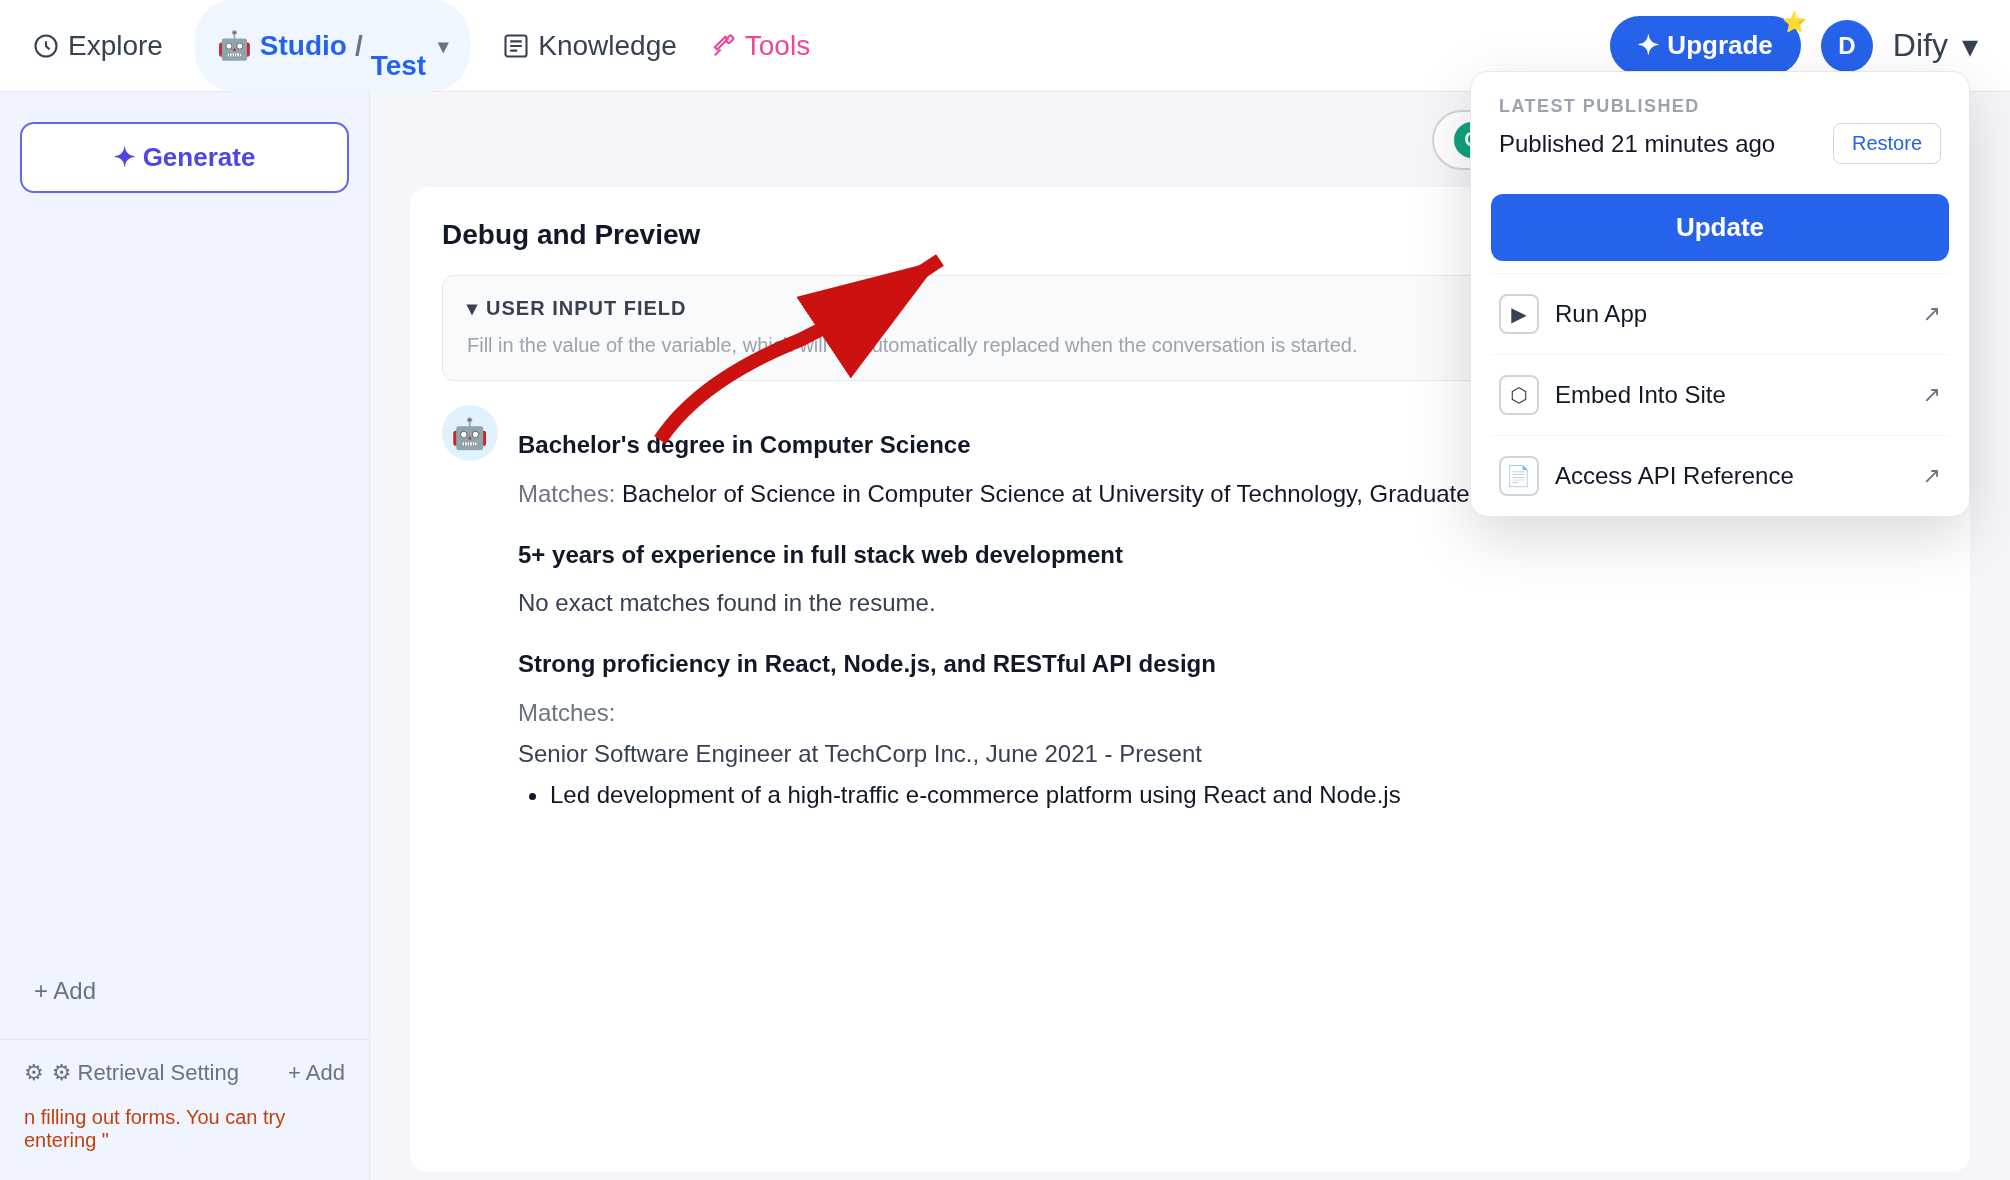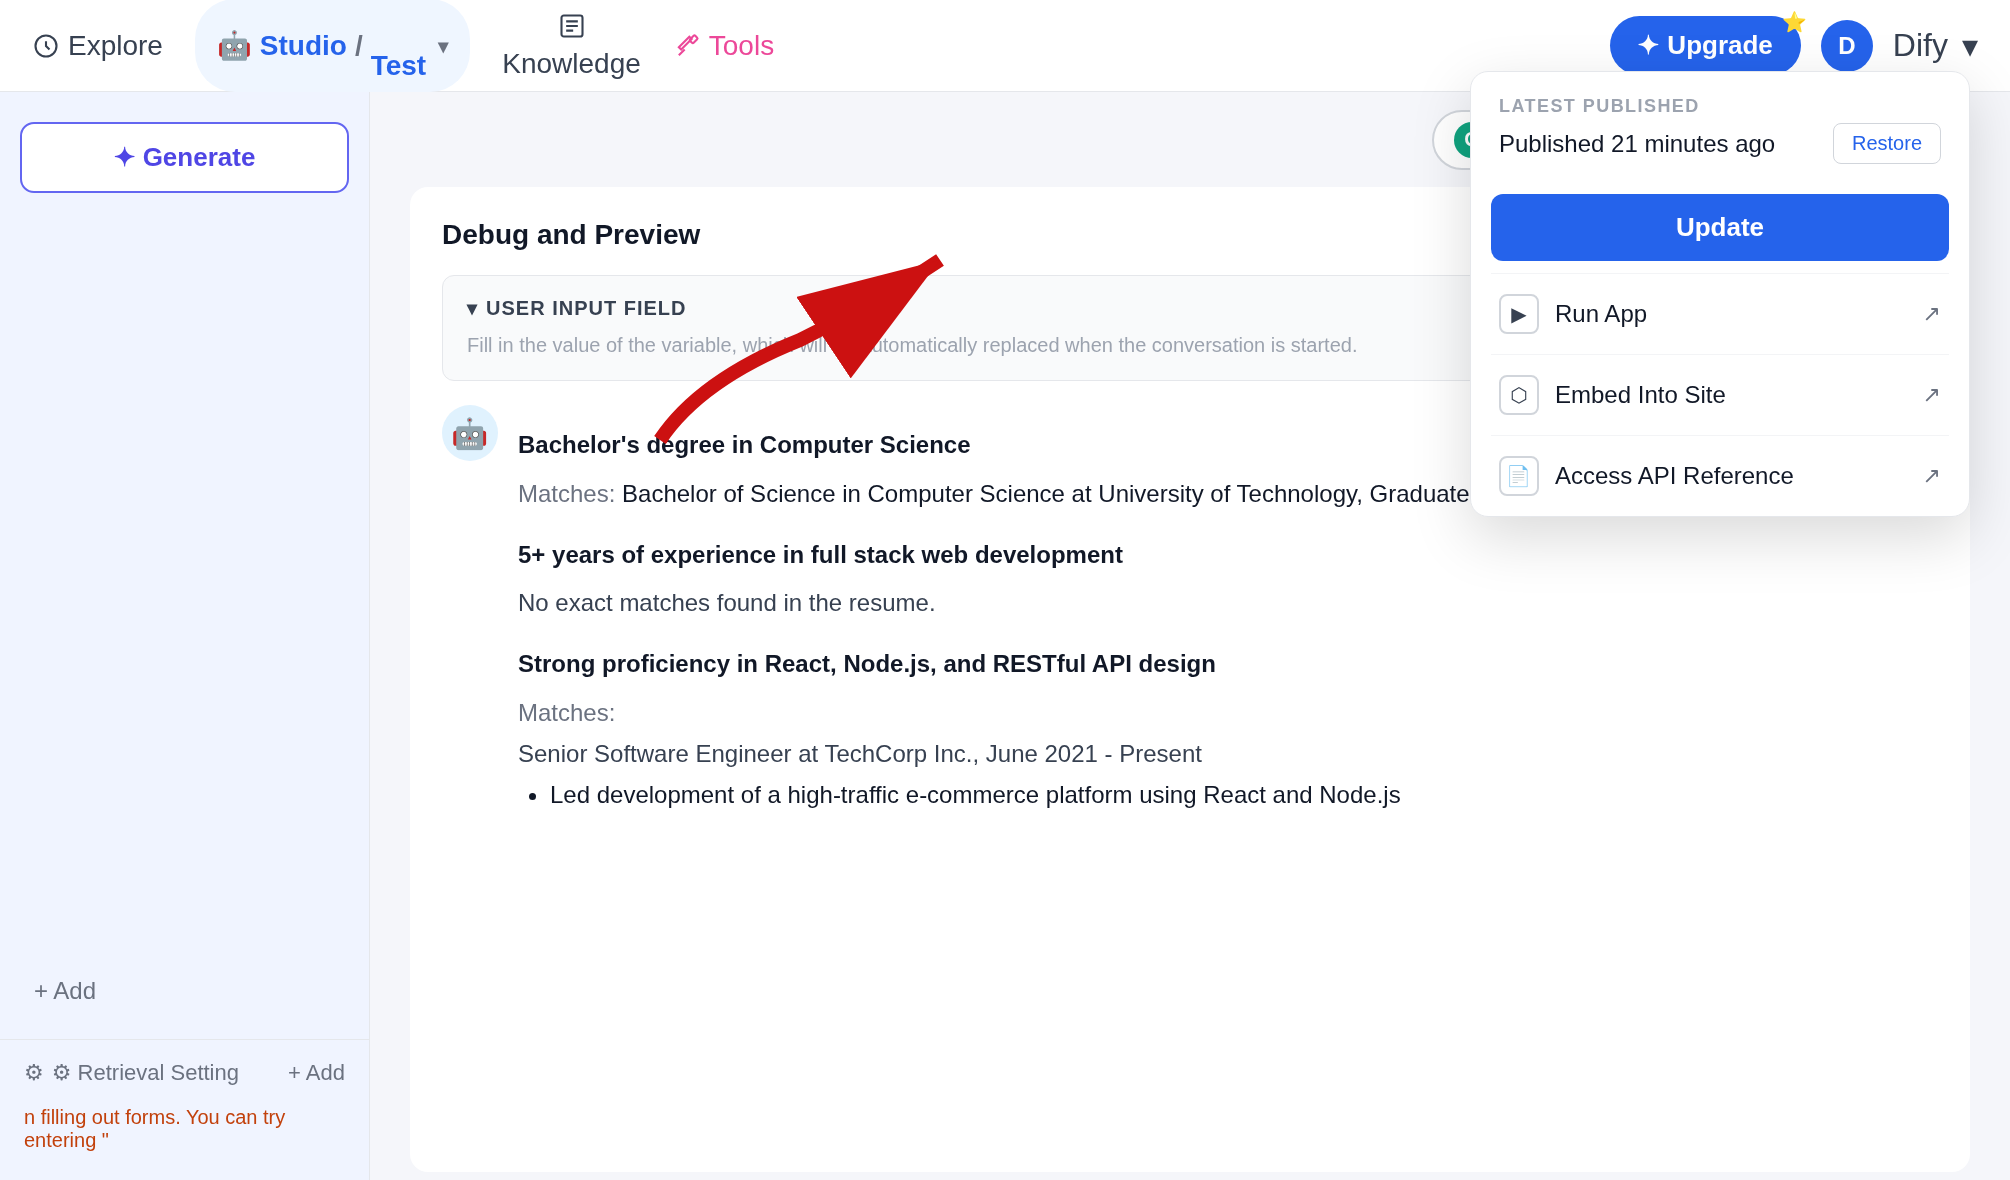--- a/index.html
+++ b/index.html
@@ -16,21 +16,21 @@
     .nav-explore svg { width: 28px; height: 28px; }
     .nav-studio-pill {
       display: flex; align-items: center; gap: 8px;
       background: #eff6ff; border-radius: 40px; padding: 10px 22px;
       color: #2563eb; font-weight: 600; font-size: 28px; cursor: pointer;
     }
     .nav-studio-pill .icon { color: #2563eb; }
     .nav-divider { color: #6b7280; font-size: 28px; }
     .nav-test { color: #2563eb; font-size: 28px; font-weight: 600; margin-top: 41px; }
     .nav-chevron { color: #6b7280; font-size: 20px; margin-left: 4px; }
-    .nav-knowledge { display: flex; align-items: center; gap: 8px; color: #374151; font-size: 28px; cursor: pointer; flex-direction: column; }
+    .nav-knowledge { display: flex; align-items: center; gap: 8px; color: #374151; font-size: 28px; cursor: pointer; }
     .nav-tools { display: flex; align-items: center; gap: 8px; color: #ec4899; font-size: 28px; cursor: pointer; }
 
     .topnav-right { display: flex; align-items: center; gap: 20px; }
     .btn-upgrade {
       display: flex; align-items: center; gap: 8px;
       background: #2563eb; color: #fff; border: none; border-radius: 40px;
       padding: 14px 28px; font-size: 26px; font-weight: 600; cursor: pointer;
       position: relative;
     }
     .btn-upgrade .star { position: absolute; top: -6px; right: -6px; font-size: 20px; }

